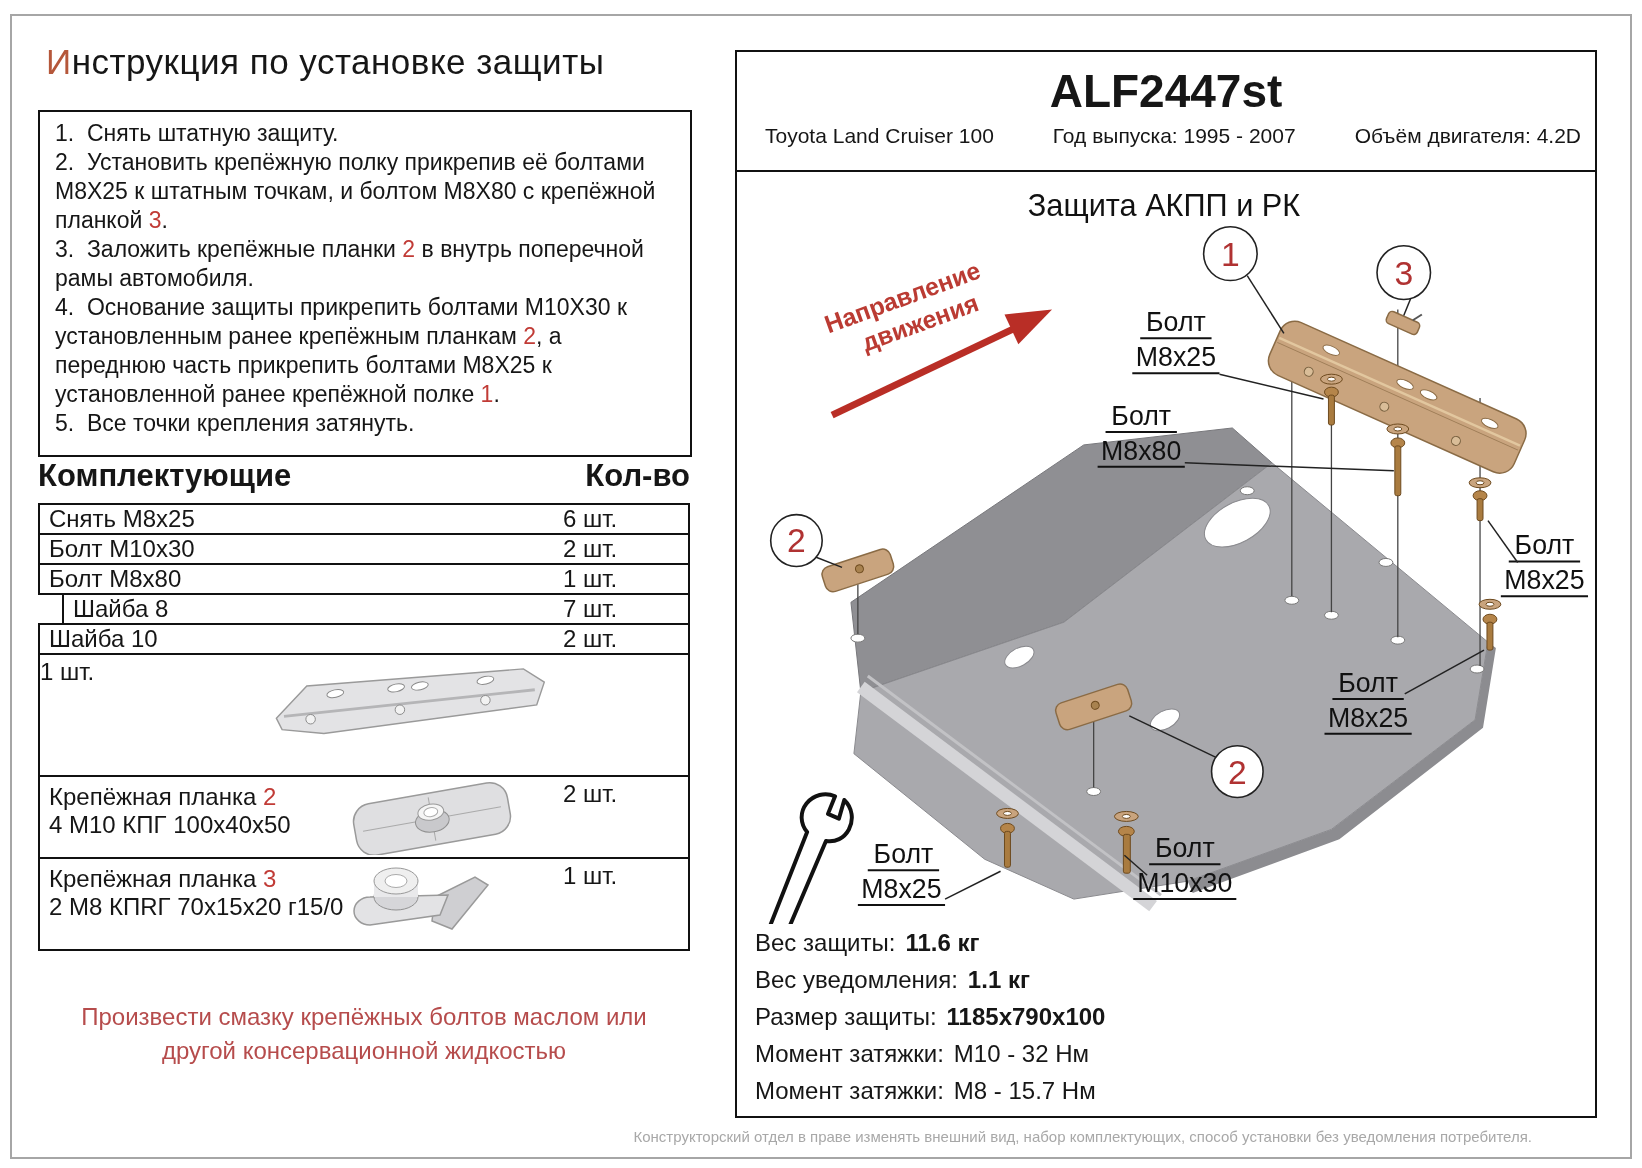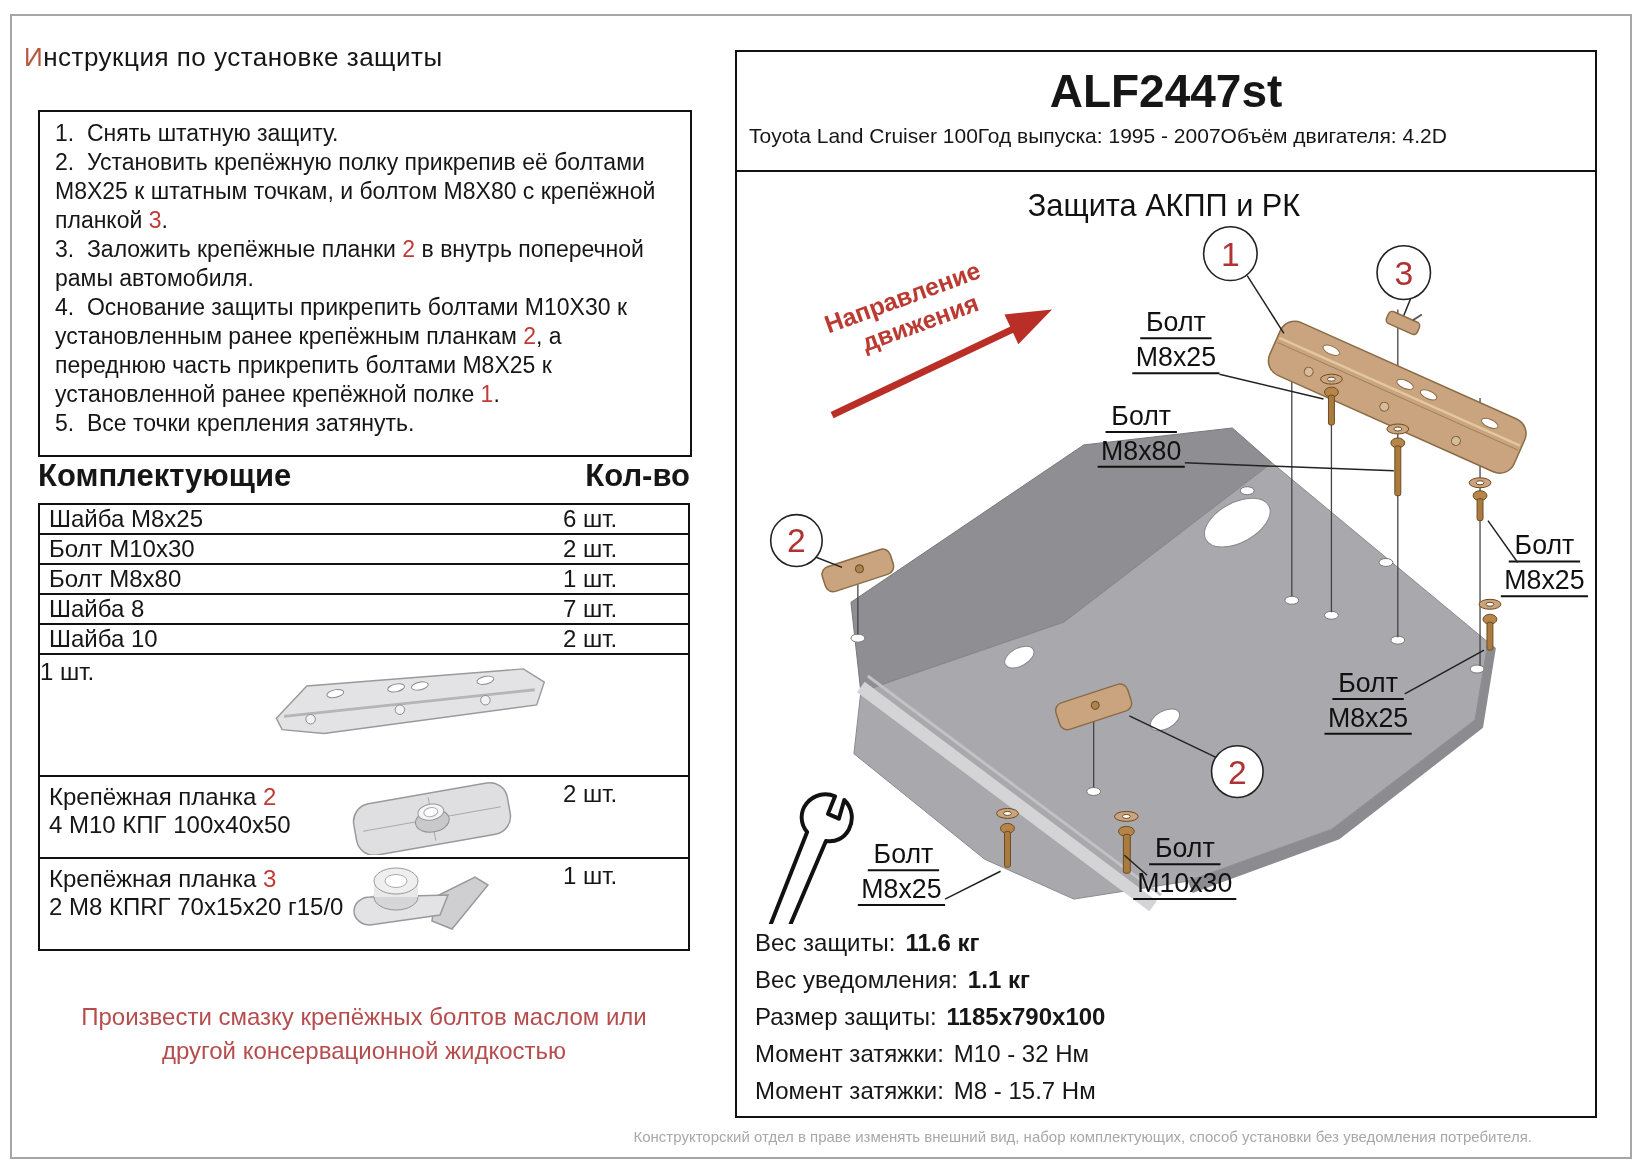--- a/index.html
+++ b/index.html
@@ -1,39 +1,39 @@
 <!DOCTYPE html>
 <html><head>
 <meta charset="utf-8">
 <style>
   html,body{margin:0;padding:0;background:#fff;}
   body{width:1642px;height:1168px;position:relative;font-family:"Liberation Sans",sans-serif;color:#161616;overflow:hidden;}
   .page-frame{position:absolute;left:10px;top:14px;width:1618px;height:1141px;border:2px solid #a6a6a6;}
   
-  .main-title{position:absolute;left:24px;top:42px;font-size:26px;letter-spacing:.5px;white-space:nowrap;}
+  .main-title{position:absolute;left:46px;top:42px;font-size:35px;letter-spacing:.5px;white-space:nowrap;}
   .main-title .first{color:#b5573a;}
   .instr-box{position:absolute;left:38px;top:110px;width:620px;height:329px;border:2px solid #111;padding:7px 15px;}
   .instr-line{font-size:23px;line-height:29px;white-space:pre-wrap;}
   .rednum{color:#c13b36;}
   .parts-header{position:absolute;left:38px;top:458px;width:652px;display:flex;justify-content:space-between;font-size:31px;font-weight:bold;}
   .parts-table{position:absolute;left:38px;top:503px;width:652px;}
   .prow{border:2px solid #111;margin-top:-2px;display:flex;position:relative;background:#fff;}
   .prow:first-child{margin-top:0;}
   .pname{flex:1;padding:0 0 0 9px;font-size:24px;display:flex;flex-direction:column;justify-content:center;}
   .pname .sub{font-size:24px;}
   .pqty{width:125px;font-size:24px;display:flex;align-items:center;}
   .prow.tall .pqty{align-items:flex-start;padding-top:3px;}
   .prow.tall .pname{justify-content:flex-start;padding-top:6px;}
   .pimg{position:absolute;pointer-events:none;}
   .lube-note{position:absolute;left:44px;top:1000px;width:640px;text-align:center;font-size:24px;line-height:34px;color:#b64c4c;}
   
   .rp-box{position:absolute;left:735px;top:50px;width:858px;height:1064px;border:2px solid #111;}
   .rp-header{position:absolute;left:0;top:0;width:100%;height:120px;border-bottom:2px solid #111;box-sizing:border-box;text-align:center;}
   .rp-code{font-size:46px;font-weight:bold;margin-top:12px;}
-  .rp-sub{display:flex;padding:6px 14px 0 12px;font-size:21px;}
+  .rp-sub{display:flex;justify-content:space-between;padding:6px 14px 0 28px;font-size:21px;}
   .rp-svg{position:absolute;left:0;top:122px;}
   .specs{position:absolute;left:18px;top:872px;font-size:24px;line-height:37px;}
   .spec-line .lbl{margin-right:10px;}
   .spec-line .val.b{font-weight:bold;}
   .footer-note{position:absolute;left:600px;top:1128px;width:932px;text-align:right;font-size:15px;color:#a8a8a8;}
   svg text{font-family:"Liberation Sans",sans-serif;}
 </style>
 </head>
 <body>
 
@@ -54,37 +54,37 @@
 </div>
 
 <div class="parts-header">
   <span>Комплектующие</span>
   <span>Кол-во</span>
 </div>
 
 <div class="parts-table" id="parts-rows">
     <div class="prow" style="height: 28px;">
       <div class="pname">
-        <div><span>Шайба М8х25</span></div>
+        <div><span>Снять М8х25</span></div>
       </div>
       <div class="pqty">6 шт.</div>
     </div>
     <div class="prow" style="height: 28px;">
       <div class="pname">
         <div><span>Болт М10х30</span></div>
       </div>
       <div class="pqty">2 шт.</div>
     </div>
     <div class="prow" style="height: 28px;">
       <div class="pname">
         <div><span>Болт М8х80</span></div>
       </div>
       <div class="pqty">1 шт.</div>
     </div>
-    <div class="prow" style="height: 28px;">
+    <div class="prow" style="height: 28px; margin-left: 24px;">
       <div class="pname">
         <div><span>Шайба 8</span></div>
       </div>
       <div class="pqty">7 шт.</div>
     </div>
     <div class="prow" style="height: 28px;">
       <div class="pname">
         <div><span>Шайба 10</span></div>
       </div>
       <div class="pqty">2 шт.</div>

